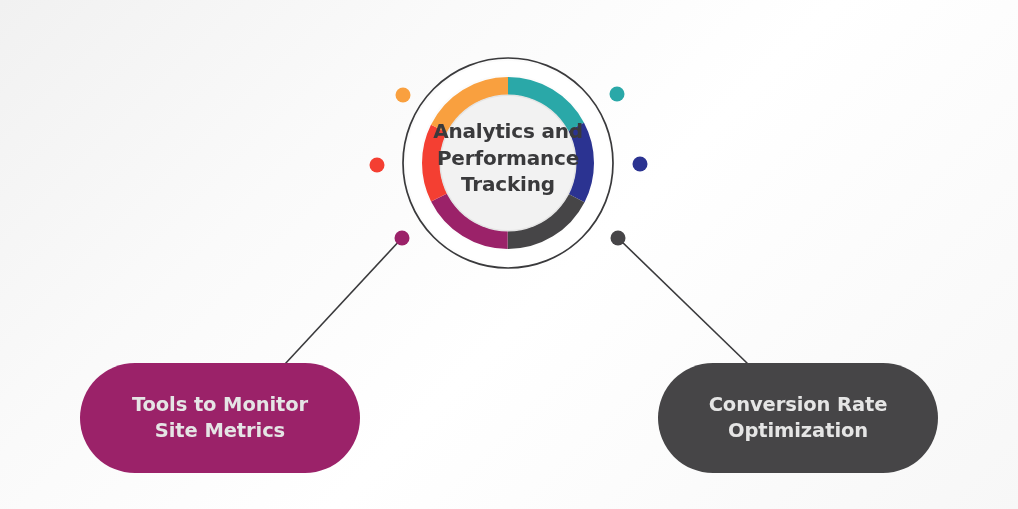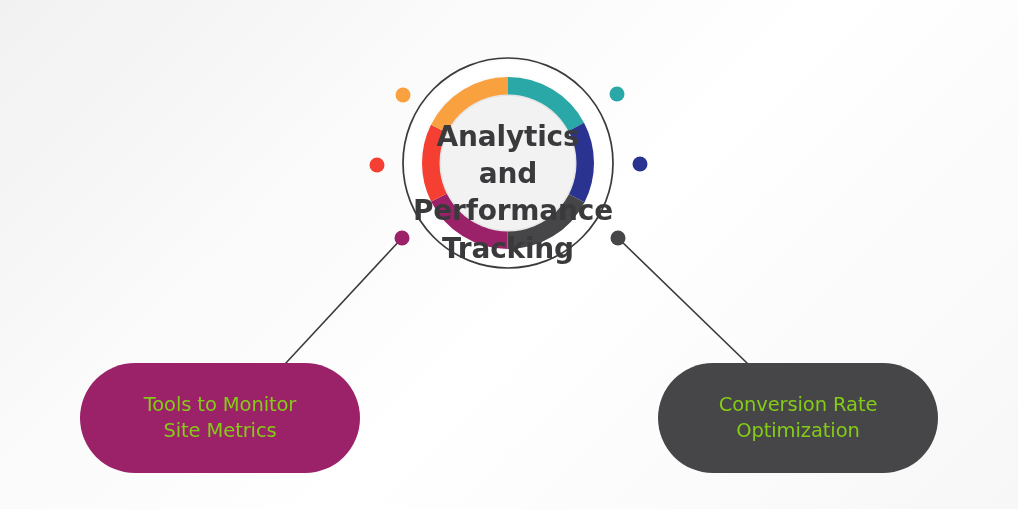--- a/index.html
+++ b/index.html
@@ -27,36 +27,36 @@
     width: 1018px;
     height: 509px;
     display: block;
   }
   .center-label {
     position: absolute;
     left: 413px;
     top: 118px;
     width: 190px;
     text-align: center;
-    font-size: 28px;
+    font-size: 20px;
     font-weight: bold;
     line-height: 1.33;
     color: #3a3a3c;
     letter-spacing: -0.2px;
     pointer-events: none;
   }
   .node-pill {
     position: absolute;
     display: flex;
     align-items: center;
     justify-content: center;
     text-align: center;
-    color: #84cc16;
+    color: #e5e5e5;
     font-size: 19.5px;
-    font-weight: normal;
+    font-weight: bold;
     line-height: 1.32;
     letter-spacing: -0.1px;
   }
   .pill-left {
     left: 80px;
     top: 363px;
     width: 280px;
     height: 110px;
     border-radius: 55px;
     background: #9b2269;

